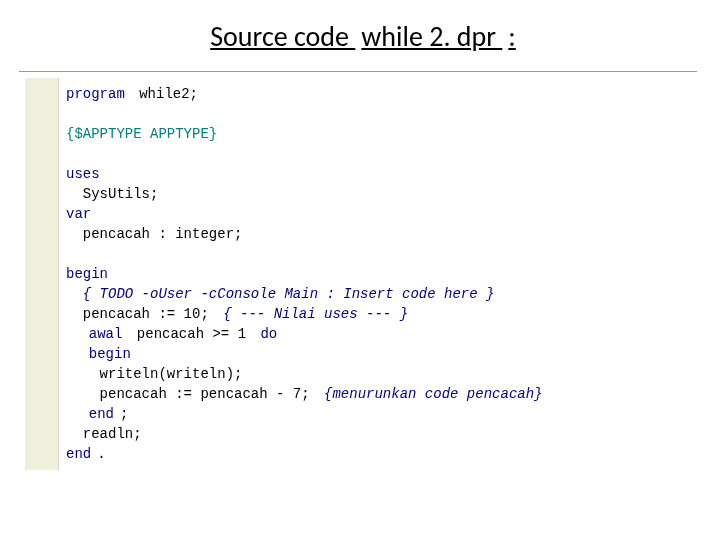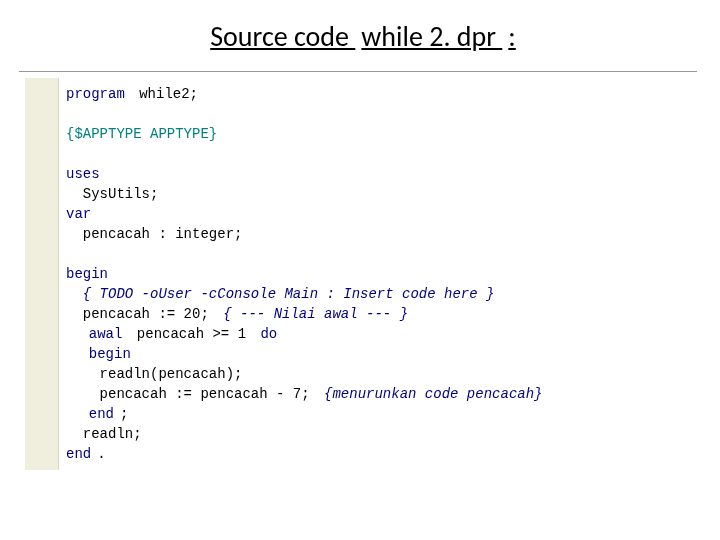--- a/index.html
+++ b/index.html
@@ -69,24 +69,24 @@
 <span></span>
 <span class="dir">{$APPTYPE APPTYPE}</span>
 <span></span>
 <span class="kw">uses</span>
 <span>  SysUtils;</span>
 <span class="kw">var</span>
 <span>  pencacah : integer;</span>
 <span></span>
 <span class="kw">begin</span>
 <span class="cmt">  { TODO -oUser -cConsole Main : Insert code here }</span>
-<span>  pencacah := 20; </span><span class="cmt">{ --- Nilai awal --- }</span>
+<span>  pencacah := 10; </span><span class="cmt">{ --- Nilai uses --- }</span>
 <span>  </span><span class="kw">awal</span><span> pencacah &gt;= 1 </span><span class="kw">do</span>
 <span>  </span><span class="kw">begin</span>
-<span>    readln(pencacah);</span>
+<span>    writeln(writeln);</span>
 <span>    pencacah := pencacah - 7; </span><span class="cmt">{menurunkan code pencacah}</span>
 <span>  </span><span class="kw">end</span><span>;</span>
 <span>  readln;</span>
 <span class="kw">end</span><span>.</span></div>
     </div>
   </div>
 
 </div>
 
 </body></html>

